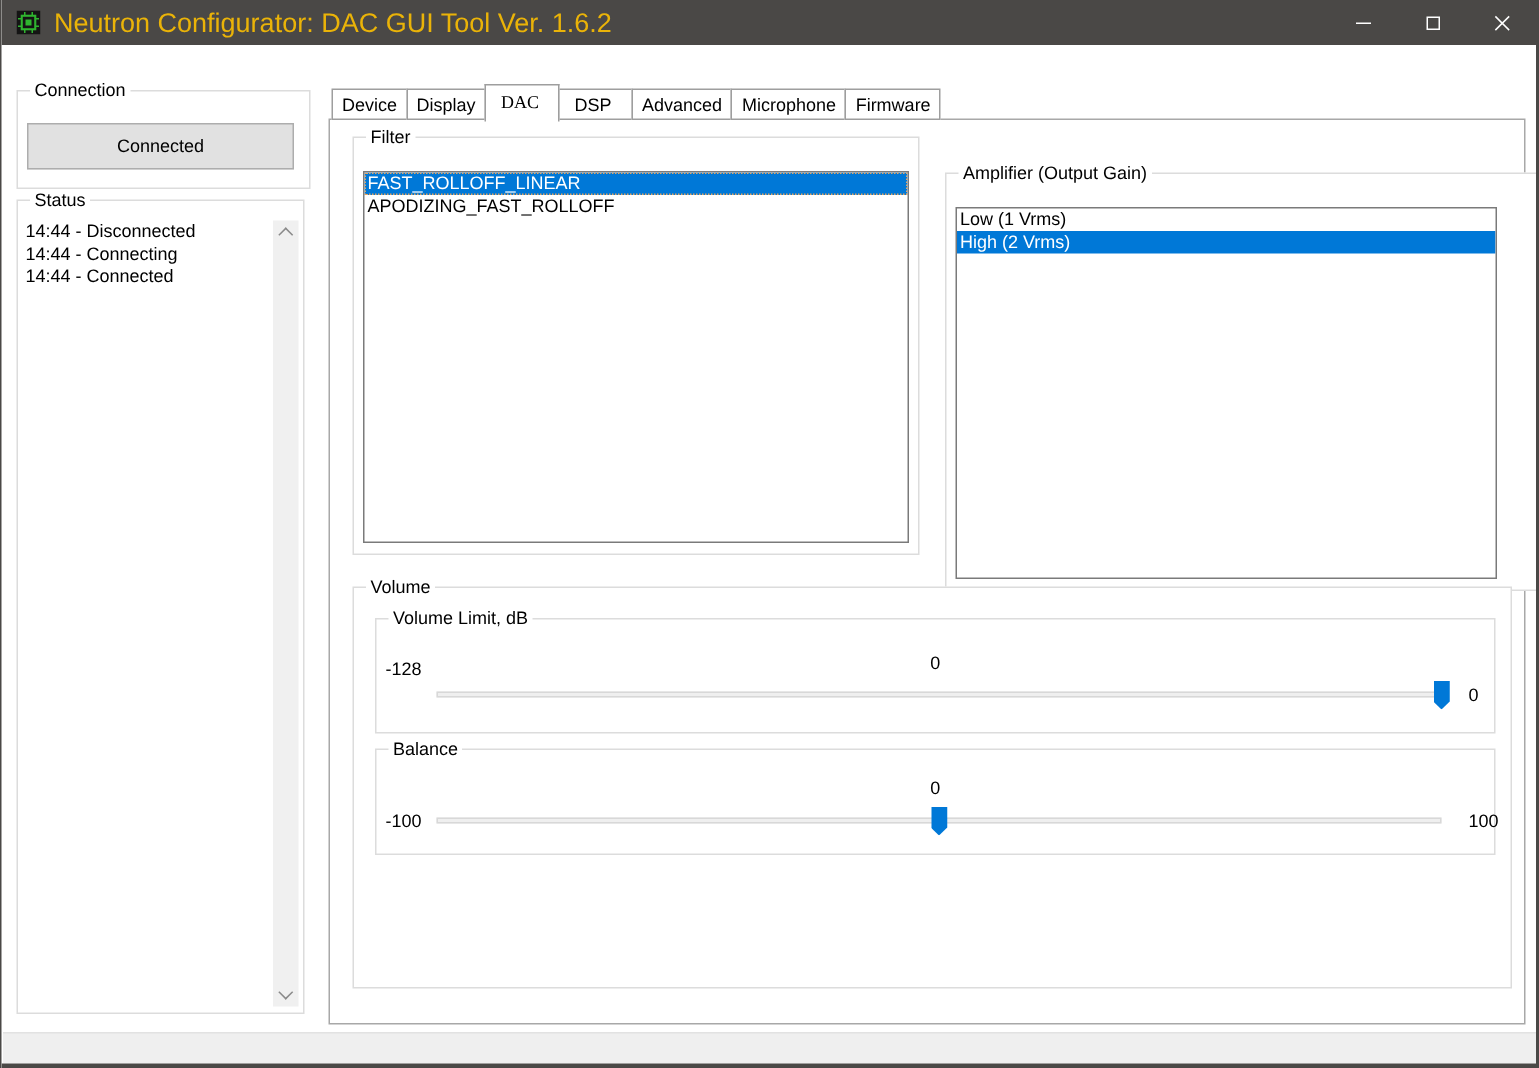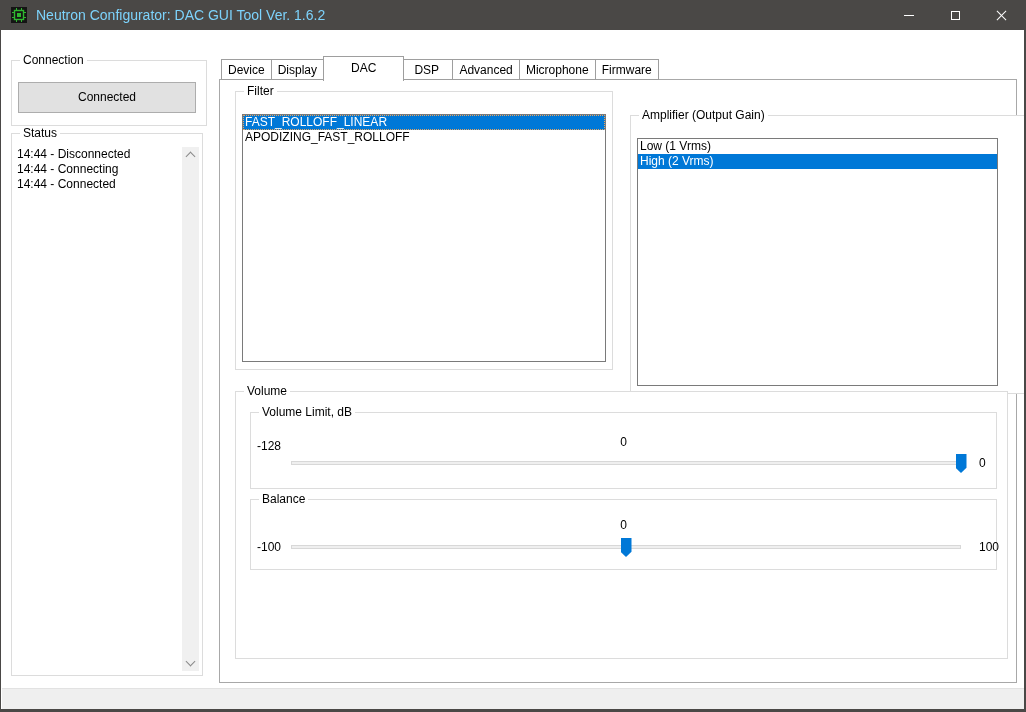--- a/index.html
+++ b/index.html
@@ -6,21 +6,21 @@
   html,body { width:1026px; height:712px; }
   body { font-family:"Liberation Sans","DejaVu Sans",sans-serif; font-size:12px; color:#000; background:#fff; }
 
   .window { position:relative; width:1026px; height:712px; background:#fff;
             border-left:1px solid #4a4846; border-right:2px solid #4a4846; overflow:hidden; }
 
   
   .titlebar { position:absolute; left:0; top:0; width:100%; height:30px; background:#4a4846;
               display:flex; align-items:center; color:#fff; }
   .titlebar .app-icon { width:16px; height:16px; margin:0 9px 0 10px; flex:0 0 auto; }
-  .titlebar .title-text { font-size:14px; color:#7dd3fc; white-space:nowrap; }
+  .titlebar .title-text { font-size:18px; color:#eab308; white-space:nowrap; }
   .win-controls { margin-left:auto; display:flex; height:100%; }
   .win-btn { width:46px; height:30px; display:flex; align-items:center; justify-content:center; }
   .ic-min { width:10px; height:1px; background:#fff; display:block; }
   .ic-max { width:9px; height:9px; border:1px solid #fff; display:block; }
   .ic-close { position:relative; width:11px; height:11px; display:block; }
   .ic-close::before,.ic-close::after { content:""; position:absolute; left:-1px; top:5px; width:13px; height:1px; background:#fff; }
   .ic-close::before { transform:rotate(45deg); }
   .ic-close::after { transform:rotate(-45deg); }
 
   
@@ -36,22 +36,22 @@
   .status-list { position:absolute; left:5px; top:13px; right:24px; bottom:4px; overflow:hidden; }
   .status-line { height:15px; line-height:15px; white-space:nowrap; }
   .scrollbar { position:absolute; right:3px; top:13px; bottom:4px; width:17px; background:#f0f0f0; }
   .chev { position:absolute; left:5px; width:7px; height:7px; border-left:1px solid #8a8a8a; border-top:1px solid #8a8a8a; }
   .chev-up { top:6px; transform:rotate(45deg); }
   .chev-down { bottom:6px; transform:rotate(225deg); }
 
   
   .tabstrip { position:absolute; left:220px; top:56px; height:24px; display:flex; align-items:flex-end; z-index:3; }
   .tab { height:21px; line-height:20px; background:#fff; border:1px solid #9e9e9e; margin-right:-1px;
-         text-align:center; padding:0 6px; position:relative; }
-  .tab.active { height:25px; line-height:22px; margin-bottom:-1px; border-bottom:none; z-index:4; padding:0 27px; }
+         text-align:right; padding:0 6px; position:relative; }
+  .tab.active { height:25px; line-height:22px; margin-bottom:-1px; border-bottom:none; z-index:4; padding:0 10px;font-family:Liberation Serif, serif; }
   .tabpage { position:absolute; left:218px; top:79px; width:798px; height:604px; border:1px solid #a8a8a8; background:#fff; z-index:1; }
 
   
   .listbox { position:absolute; background:#fff; border:1px solid #7a7a7a; overflow:hidden; }
   .lb-item { height:15px; line-height:15px; padding:0 2px; white-space:nowrap; }
   .lb-item.selected { background:#0078d7; color:#fff; }
   .lb-item.focused { outline:1px dotted #e8a560; outline-offset:-1px; }
 
   
   .slider-zone { position:absolute; }

